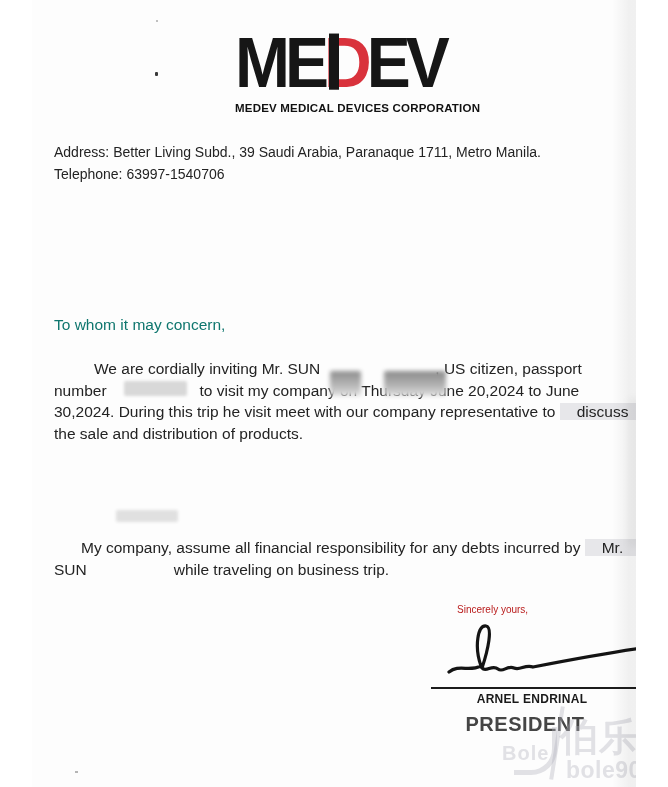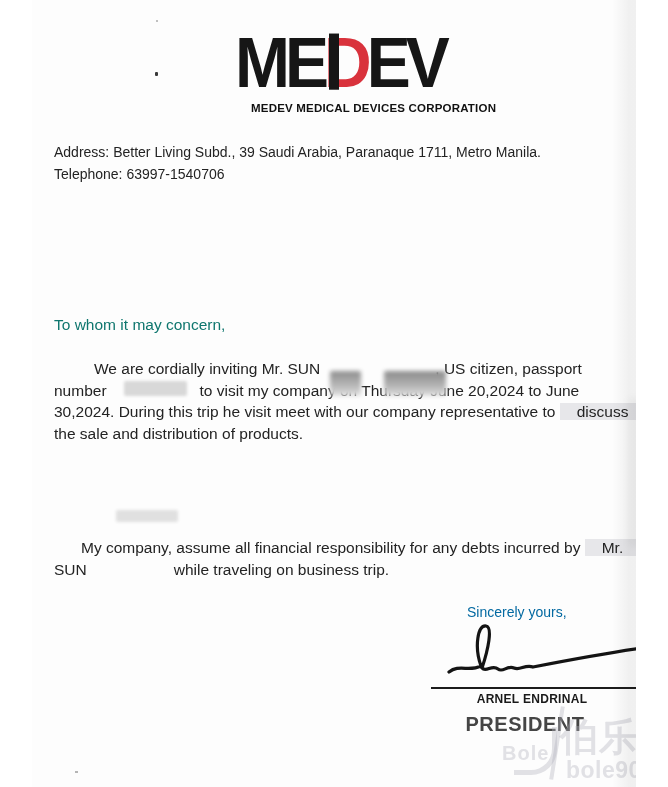--- a/index.html
+++ b/index.html
@@ -13,21 +13,21 @@
   .logo-word{
     font-weight:bold;font-size:66px;line-height:72px;letter-spacing:-5px;
     color:#161616;transform:scaleY(1.06);transform-origin:top left;white-space:nowrap;
   }
   .logo-d{position:relative;color:#d9323c;}
   .logo-d::before{
     content:"";position:absolute;left:5px;top:10px;bottom:11px;width:10px;background:#161616;
   }
   .logo-tagline{
     margin-top:6px;font-weight:bold;font-size:11.5px;letter-spacing:0.2px;
-    color:#111;white-space:nowrap;margin-left:16px;
+    color:#111;white-space:nowrap;
   }
   
   .contact{position:absolute;left:22px;top:142px;font-size:14px;line-height:21.5px;color:#232323;}
   .contact div{white-space:nowrap;}
   
   .salutation{position:absolute;left:22px;top:316px;font-size:15.5px;color:#0f766e;}
   .par{position:absolute;left:22px;width:640px;font-size:15.5px;line-height:21.5px;color:#232323;}
   .par1{top:358px;}
   .par2{top:492px;}
   .ln{white-space:nowrap;height:21.5px;}
@@ -40,21 +40,21 @@
   .hl{background:#e7e7ea;padding:0 17px;}
   
   .redact{position:absolute;border-radius:2px;}
   .redact-a{left:298px;top:371px;width:31px;height:25px;
     background:linear-gradient(180deg,#8d8d8d 0%,#b9b9b9 60%,#e2e2e2 100%);filter:blur(2px);}
   .redact-b{left:352px;top:371px;width:62px;height:25px;
     background:linear-gradient(180deg,#8a8a8a 0%,#b5b5b5 60%,#e0e0e0 100%);filter:blur(2px);}
   .redact-passport{left:92px;top:381px;width:63px;height:15px;background:#d8d8d8;filter:blur(1.5px);}
   .redact-name2{left:84px;top:510px;width:62px;height:12px;background:#e0e0e0;filter:blur(1.5px);}
   
-  .closing{position:absolute;left:425px;top:604px;font-size:14px;color:#0369a1;margin-left:10px;}
+  .closing{position:absolute;left:425px;top:604px;font-size:10px;color:#b91c1c;}
   .signature{position:absolute;left:405px;top:620px;}
   .sig-line{position:absolute;left:399px;top:687px;width:248px;height:2px;background:#1c1c1c;}
   .signer-name{position:absolute;left:400px;top:692px;width:200px;text-align:center;
     font-size:12px;font-weight:bold;letter-spacing:0.3px;color:#1a1a1a;white-space:nowrap;}
   .signer-title{position:absolute;left:393px;top:713px;width:200px;text-align:center;
     font-size:20px;font-weight:bold;letter-spacing:0.5px;color:#454545;white-space:nowrap;}
   
   .wm{position:absolute;color:rgba(178,178,190,0.38);font-weight:bold;}
   .wm-logo{left:470px;top:742px;font-size:20px;letter-spacing:1px;text-align:right;}
   .wm-bracket{left:482px;top:727px;width:38px;height:43px;

